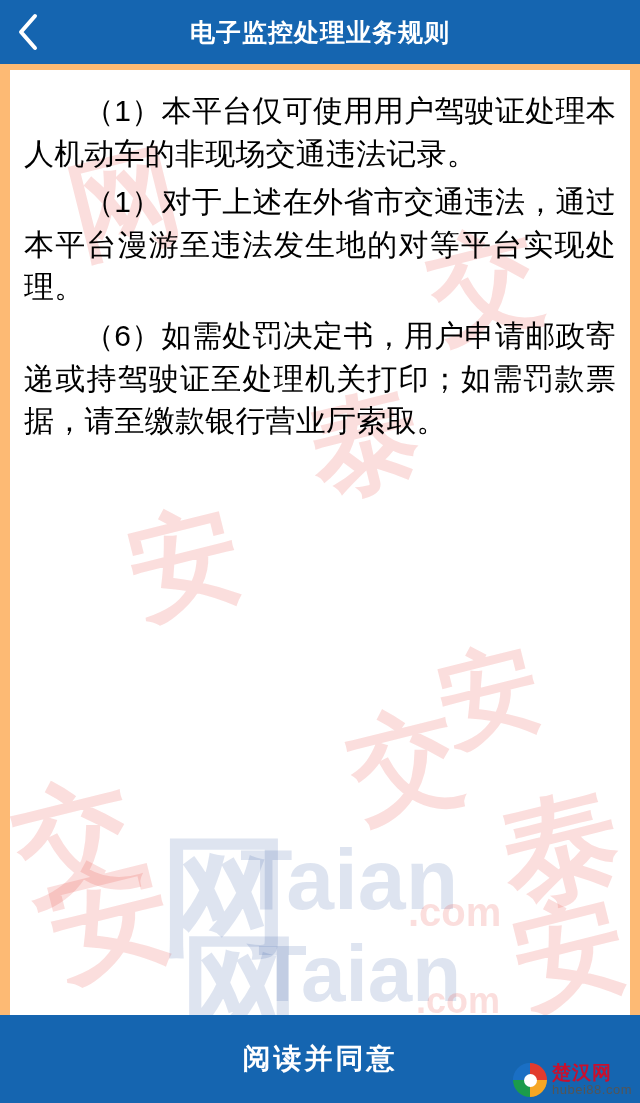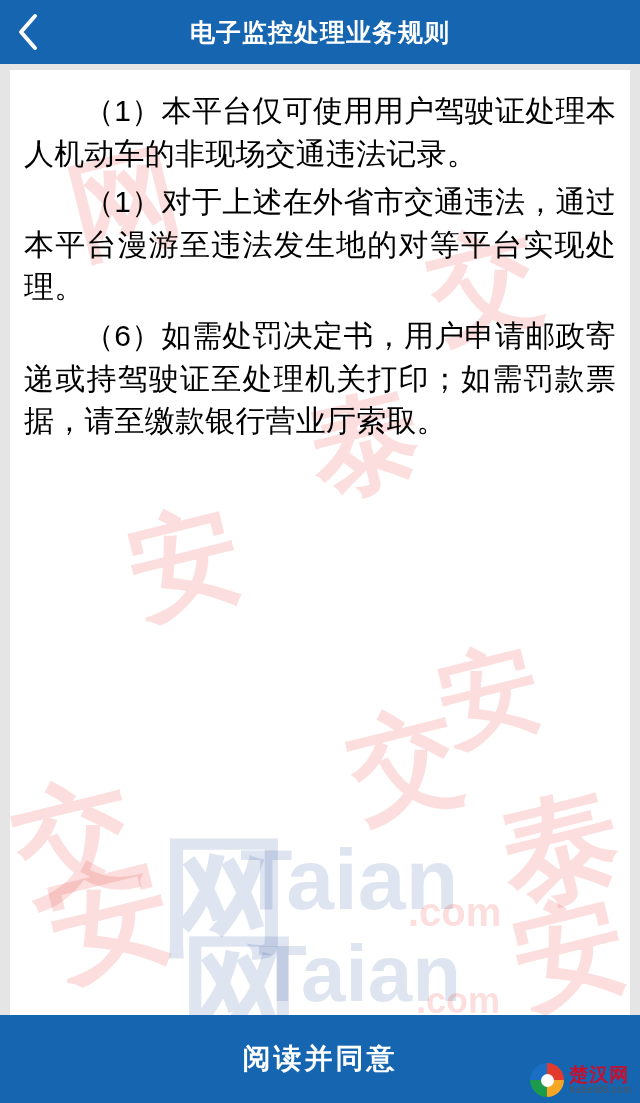--- a/index.html
+++ b/index.html
@@ -13,21 +13,21 @@
     font-family: "Liberation Sans", sans-serif;
     overflow: hidden;
     position: relative;
   }
   .app {
     width: 640px;
     height: 1103px;
     position: relative;
     display: flex;
     flex-direction: column;
-    background: #e5e5e5;
+    background: #fdba74;
     border-radius: 28px;
   }
 
   
   .header {
     height: 64px;
     background: #1565b0;
     display: flex;
     align-items: center;
     position: relative;
@@ -157,21 +157,21 @@
     line-height: 1.05;
     justify-content: flex-end;
   }
   .logo-main {
     font-size: 19px;
     font-weight: bold;
     color: #c8102e;
     letter-spacing: 1px;
   }
   .logo-sub {
-    font-size: 10px;
+    font-size: 13px;
     color: #555555;
     letter-spacing: 0.5px;
   }
 </style>
 </head>
 <body>
 
 <div class="app">
 
   <div class="header">

